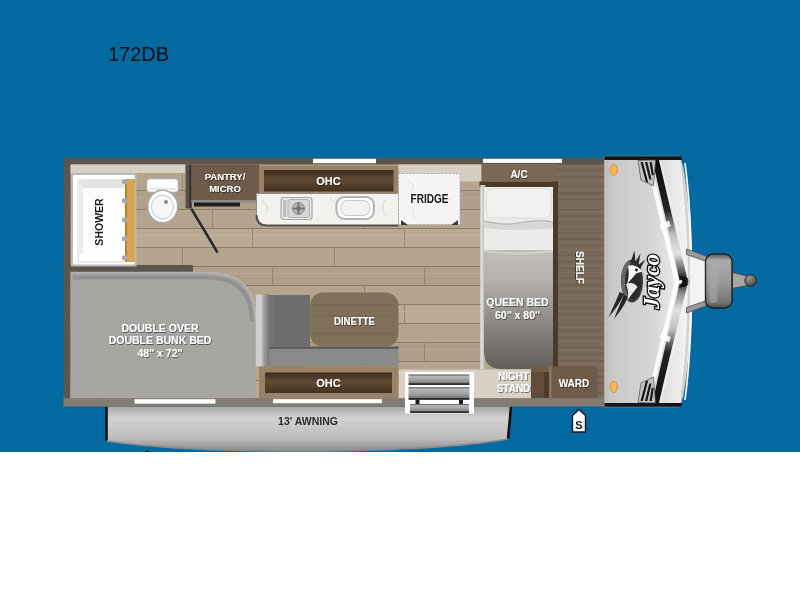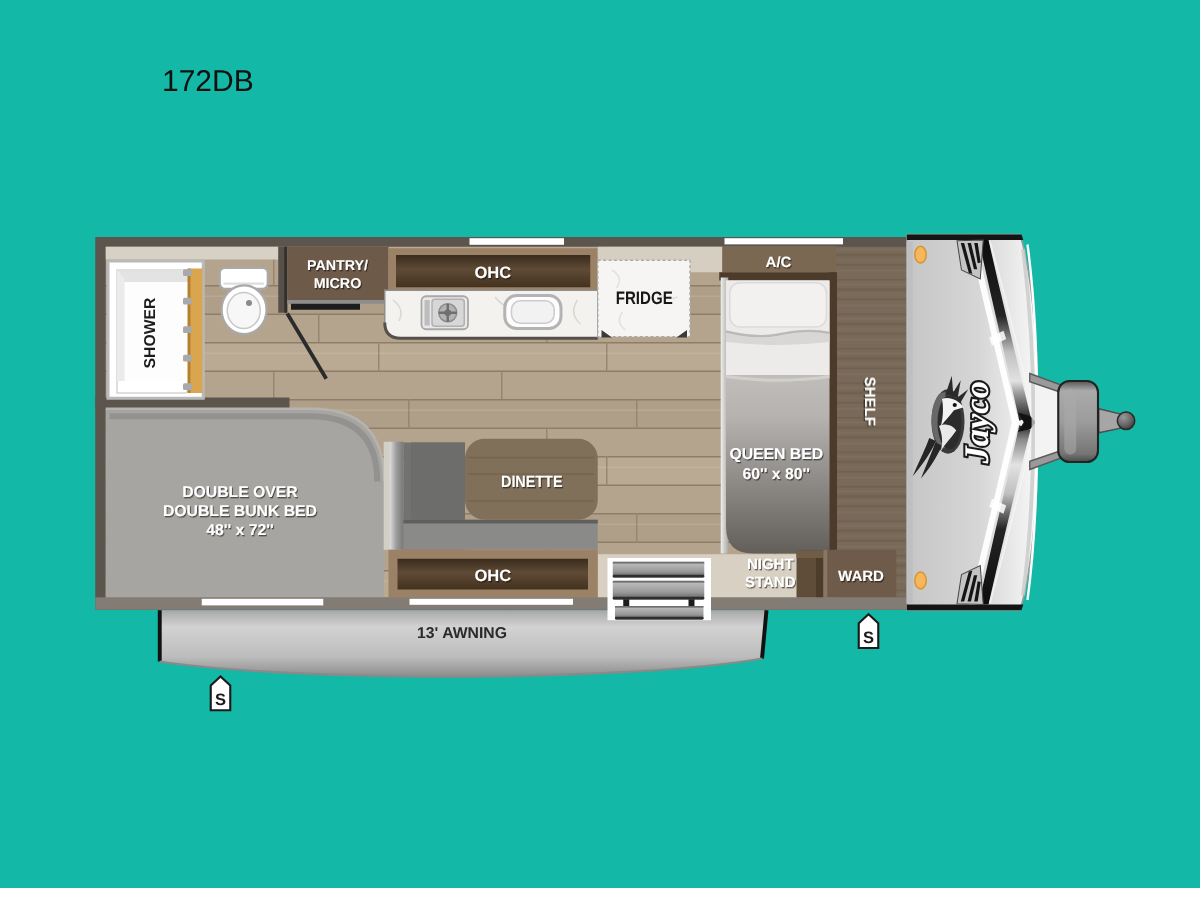--- a/index.html
+++ b/index.html
@@ -1,16 +1,16 @@
 <!DOCTYPE html>
 <html><head>
 <meta charset="utf-8">
 <style>
   html,body{margin:0;padding:0;background:#fff;}
-  #stage{position:relative;width:800px;height:592px;background:#14b8a6;overflow:hidden;
+  #stage{position:relative;width:800px;height:452px;background:#0369a1;overflow:hidden;
     font-family:"Liberation Sans",sans-serif;}
   svg{display:block}
 </style>
 </head>
 <body>
 <div id="stage">
 <svg style="opacity:0.999" width="800" height="600" viewBox="0 0 800 600" xmlns="http://www.w3.org/2000/svg">
 <defs>
   <filter id="tsh" x="-30%" y="-30%" width="160%" height="160%">
     <feDropShadow dx="0.7" dy="0.9" stdDeviation="0.45" flood-color="#000000" flood-opacity="0.55"></feDropShadow>

